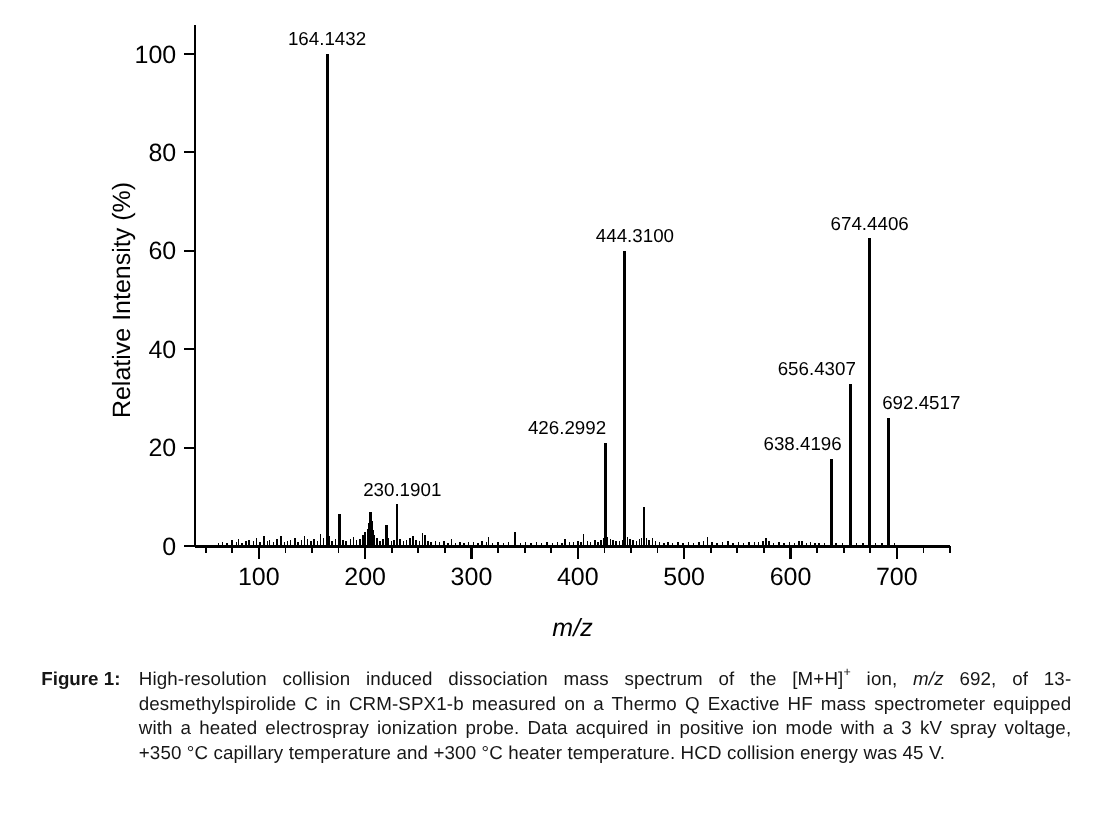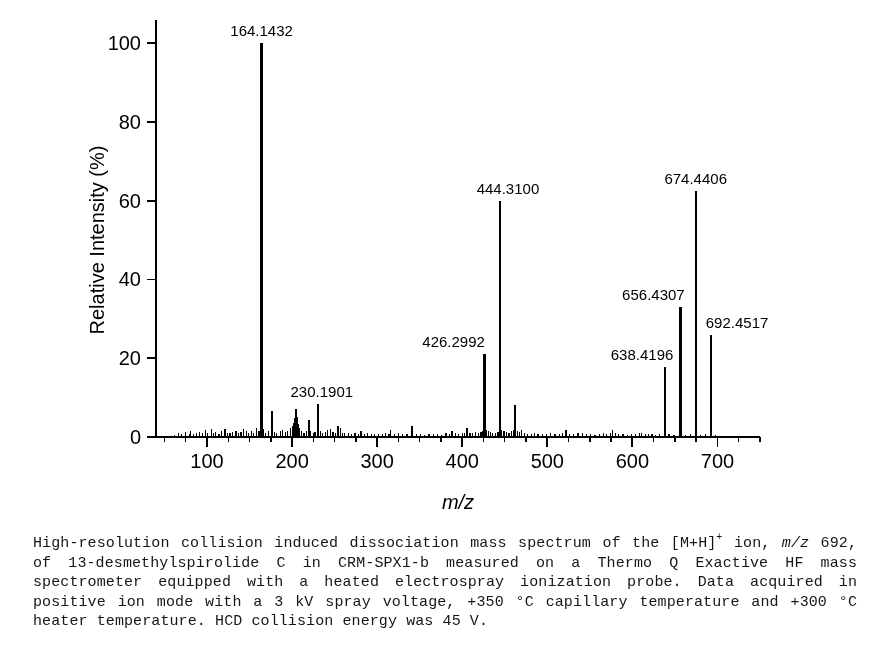--- a/index.html
+++ b/index.html
@@ -1,21 +1,21 @@
 <!DOCTYPE html>
 <html><head>
 <meta charset="utf-8">
 <style>
   html,body{margin:0;padding:0;background:#fff;}
   body{width:889px;height:657px;position:relative;font-family:"Liberation Sans",sans-serif;color:#000;overflow:hidden;}
   #figure-wrap{position:absolute;left:0;top:0;width:889px;height:657px;background:#fff;}
   #spec{position:absolute;left:0;top:0;}
   .caption{position:absolute;left:33px;top:534px;width:824px;display:flex;font-size:15px;color:#161616;}
   .cap-label{flex:0 0 78px;font-weight:bold;line-height:19.6px;white-space:nowrap;}
-  .cap-body{flex:1;text-align:justify;line-height:19.6px;letter-spacing:0.1px;font-family:Liberation Mono, monospace;}
+  .cap-body{flex:1;text-align:justify;line-height:19.6px;letter-spacing:0.1px;}
   .cap-body sup{font-size:10px;line-height:0;position:relative;top:-1px;}
   .cap-body i{font-style:italic;}
 </style>
 </head>
 <body>
 
 <div id="figure-wrap">
 
   <svg id="spec" width="889" height="528" viewBox="0 0 889 528" xmlns="http://www.w3.org/2000/svg">
       <line stroke="#000000" stroke-width="2" shape-rendering="crispEdges" x1="156" y1="20" x2="156" y2="437"></line>
@@ -249,16 +249,17 @@
       <text x="507.9482253521127" y="193.6" text-anchor="middle" font-size="15" fill="#000000" font-family="Liberation Sans, sans-serif">444.3100</text>
       <text x="642.0780822535212" y="359.868" text-anchor="middle" font-size="15" fill="#000000" font-family="Liberation Sans, sans-serif">638.4196</text>
       <text x="653.4002011267605" y="299.98" text-anchor="middle" font-size="15" fill="#000000" font-family="Liberation Sans, sans-serif">656.4307</text>
       <text x="695.7212991549295" y="183.75" text-anchor="middle" font-size="15" fill="#000000" font-family="Liberation Sans, sans-serif">674.4406</text>
       <text x="737.043418028169" y="327.56" text-anchor="middle" font-size="15" fill="#000000" font-family="Liberation Sans, sans-serif">692.4517</text>
       <text x="104" y="240" transform="rotate(-90 104 240)" text-anchor="middle" font-size="20" fill="#000000" font-family="Liberation Sans, sans-serif">Relative Intensity (%)</text>
       <text x="458" y="509" text-anchor="middle" font-size="20" font-style="italic" fill="#000000" font-family="Liberation Sans, sans-serif">m/z</text>
     </svg>
 
   <div class="caption">
+    <div class="cap-label">Figure 1:</div>
     <div class="cap-body"><span>High-resolution collision induced dissociation mass spectrum of the [M+H]</span><sup>+</sup><span> ion, </span><i>m/z</i><span> 692, of 13-desmethylspirolide C in CRM-SPX1-b measured on a Thermo Q Exactive HF mass spectrometer equipped with a heated electrospray ionization probe. Data acquired in positive ion mode with a 3 kV spray voltage, +350 °C capillary temperature and +300 °C heater temperature. HCD collision energy was 45 V.</span></div>
   </div>
 
 </div>
 
 </body></html>

